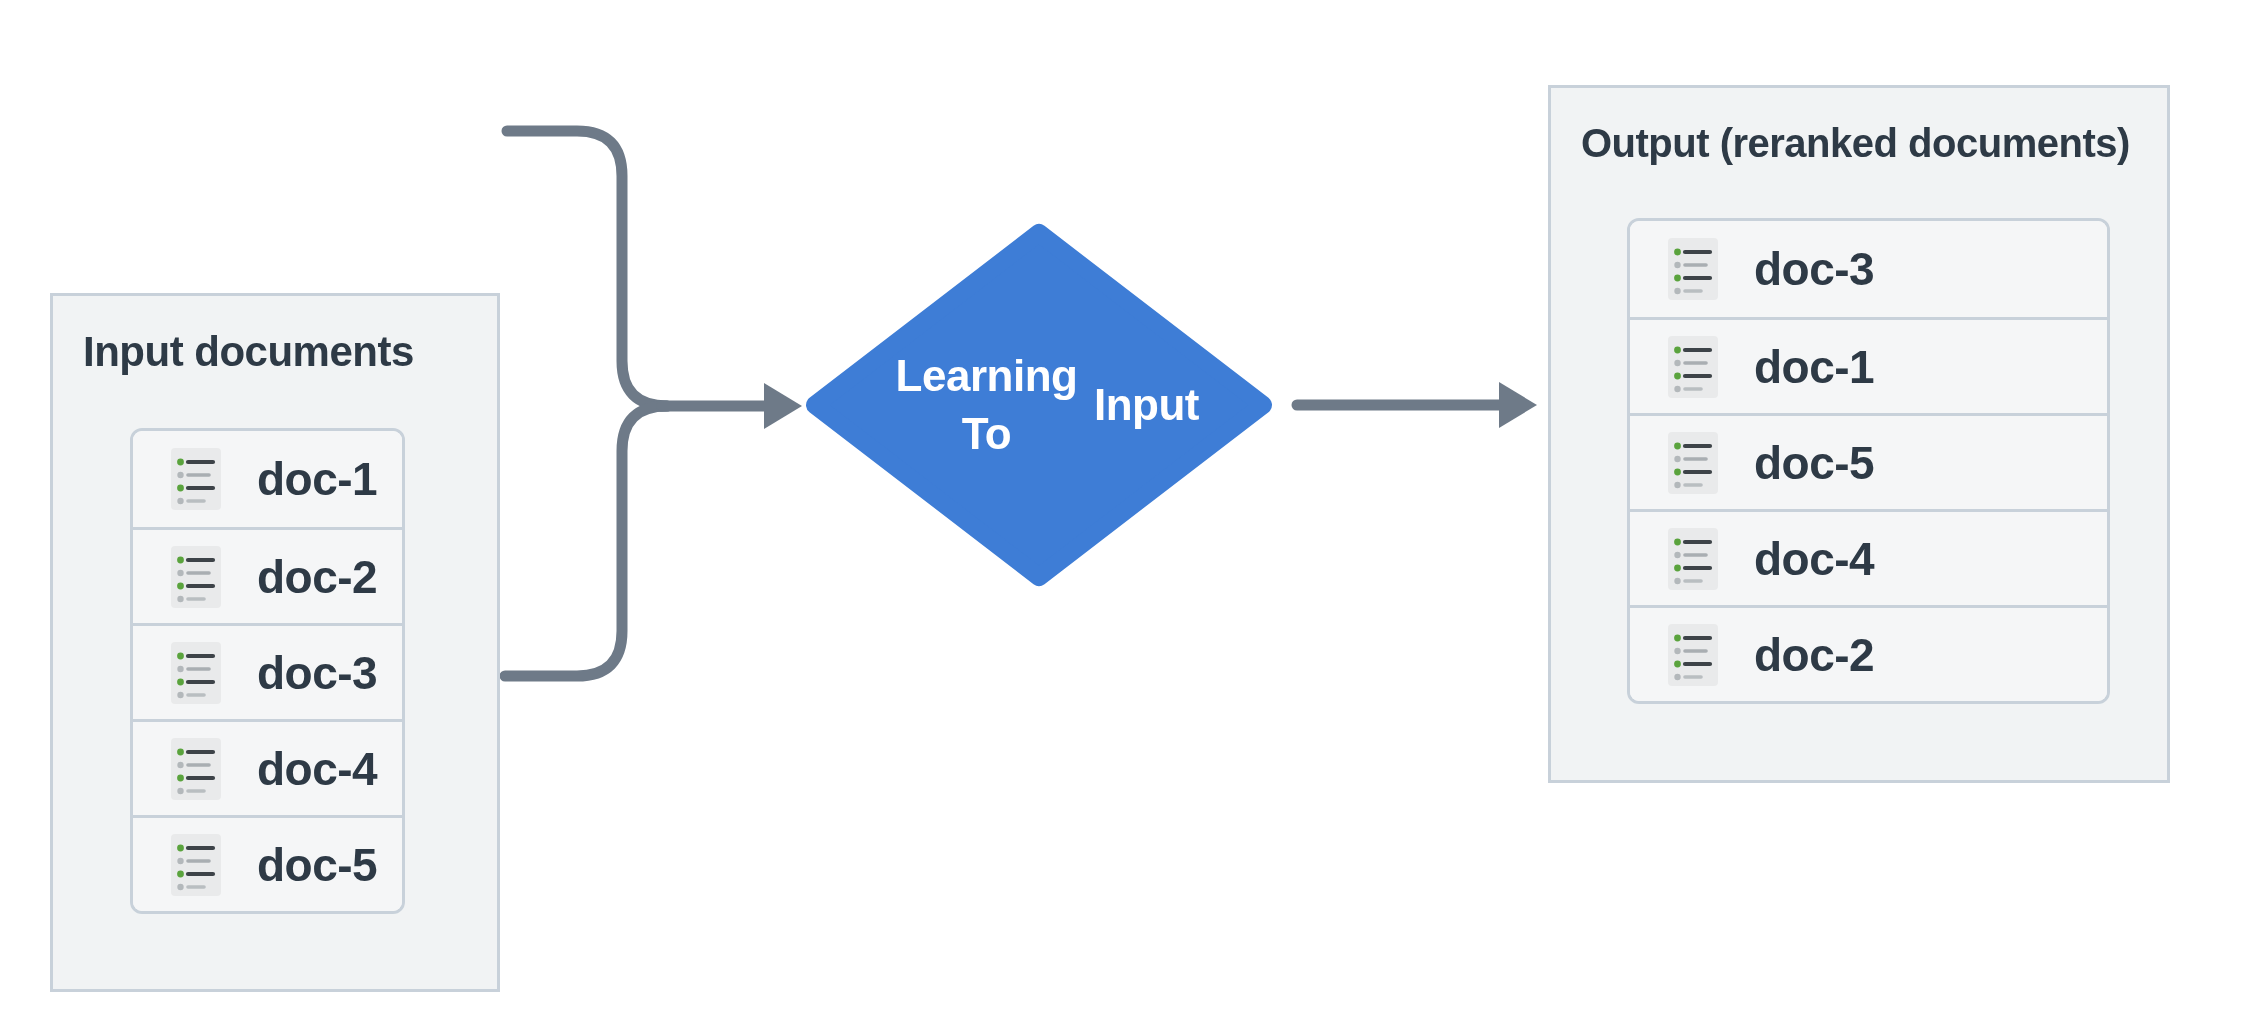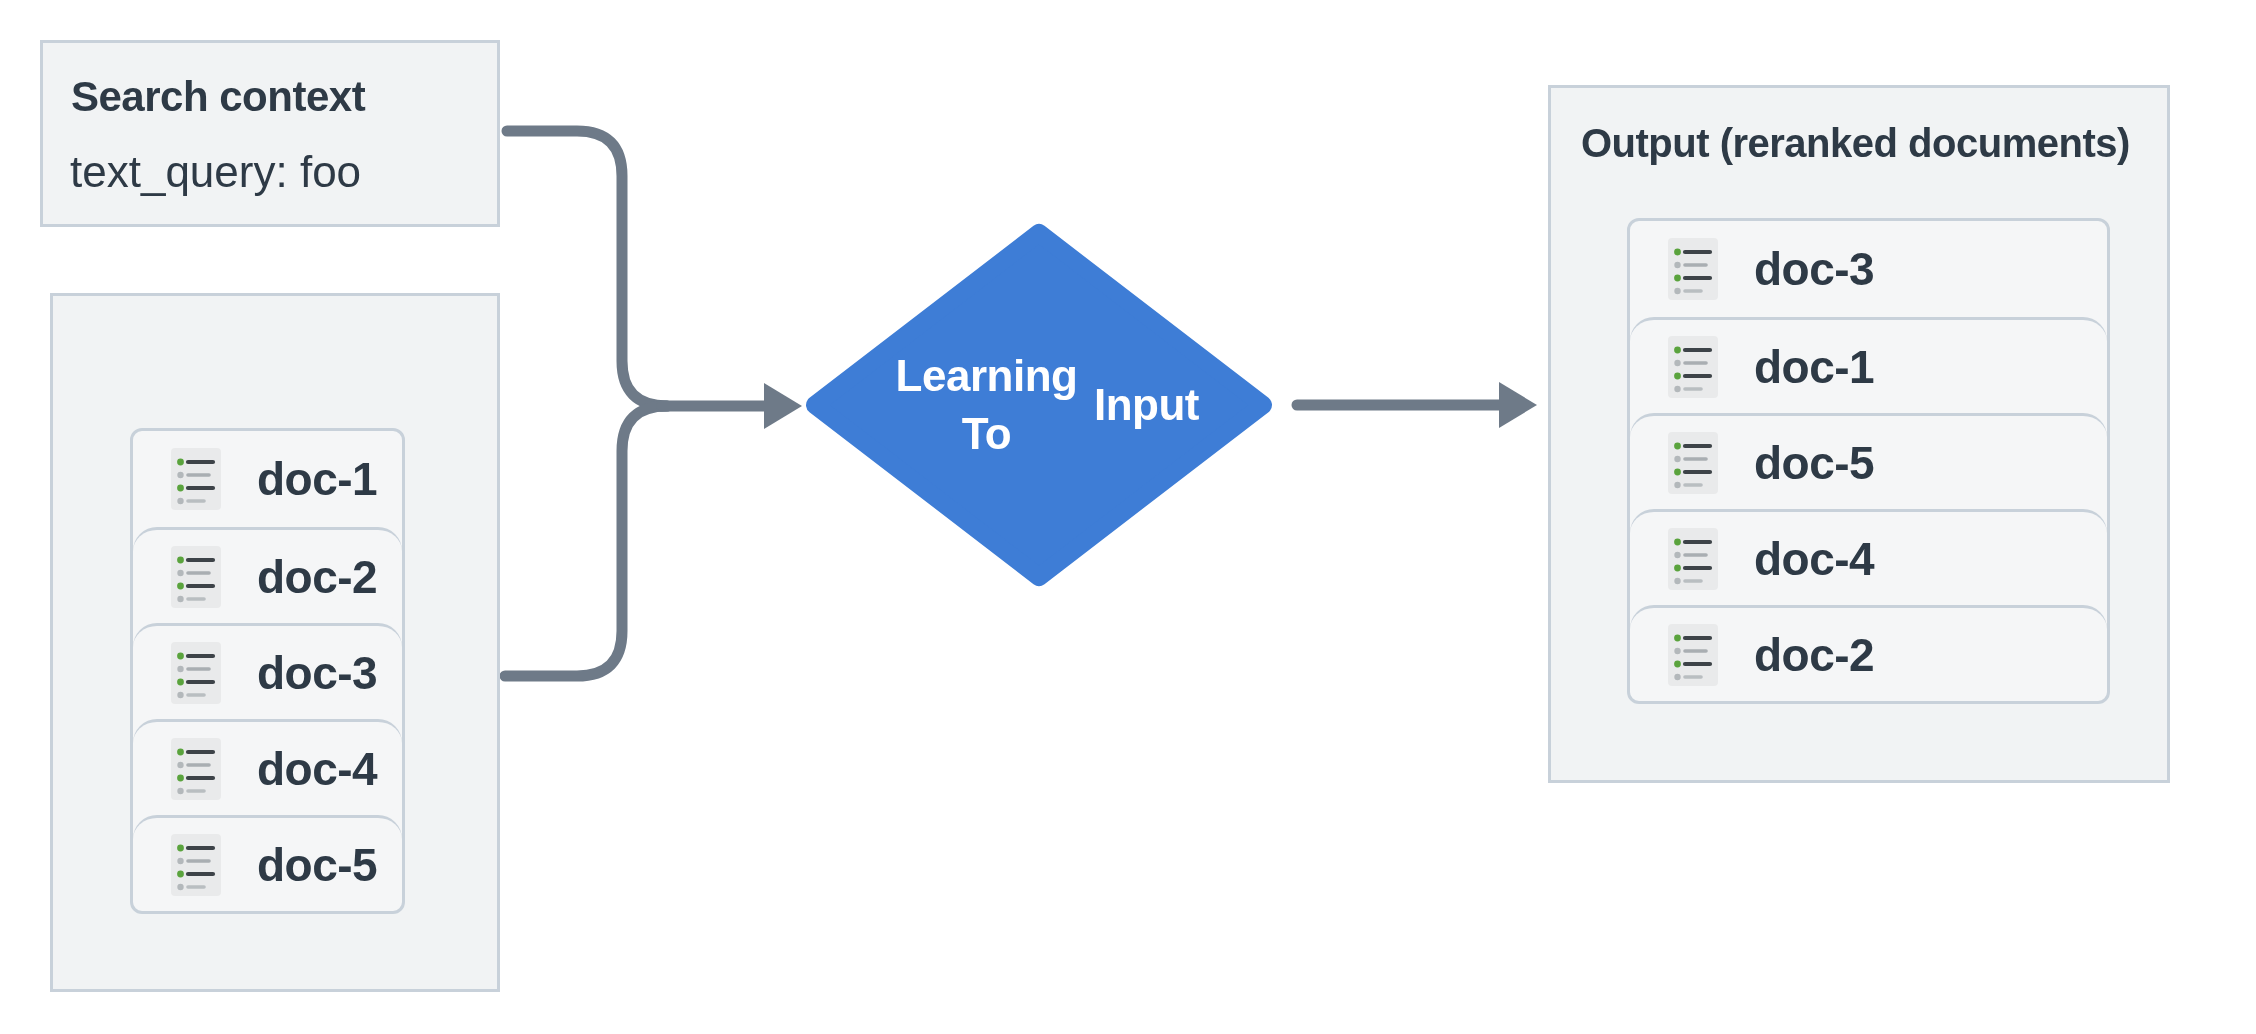--- a/index.html
+++ b/index.html
@@ -31,21 +31,21 @@
 
   .box-title{position:absolute;font-weight:700;font-size:42px;letter-spacing:-0.5px;white-space:nowrap;color:var(--text);}
   .search-title{left:28px;top:30px;}
   .search-body{position:absolute;left:27px;top:104px;font-size:44px;font-weight:400;white-space:nowrap;color:var(--text);}
   .input-title{left:30px;top:32px;}
   .output-title{left:30px;top:33px;font-size:40px;}
 
   .doc-list{position:absolute;background:var(--row-fill);border:3px solid var(--border);border-radius:12px;overflow:hidden;}
   .input-list{left:77px;top:132px;width:275px;}
   .output-list{left:76px;top:130px;width:483px;}
-  .doc-row{display:flex;align-items:center;height:96px;padding-left:38px;background:var(--row-fill);border-radius:24px;}
+  .doc-row{display:flex;align-items:center;height:96px;padding-left:38px;background:var(--row-fill);}
   .doc-row + .doc-row{border-top:3px solid var(--border);}
   .doc-icon{width:50px;height:62px;flex:0 0 50px;}
   .doc-label{margin-left:36px;font-size:46px;font-weight:700;letter-spacing:-0.5px;color:var(--text);}
 
   .diamond-label{position:absolute;left:879px;top:343px;width:320px;height:124px;
     display:flex;align-items:center;justify-content:center;
     font-size:44px;font-weight:700;line-height:58px;color:var(--diamond-text);text-align:center;letter-spacing:-0.5px;}
 </style>
 </head>
 <body>
@@ -57,26 +57,23 @@
       <path d="M507 131 H577 Q622 131 622 176 V361 Q622 406 667 406"></path>
       <path d="M505 676 H577 Q622 676 622 631 V451 Q622 406 667 406"></path>
       <path d="M662 406 H766"></path>
       <path d="M1297 405 H1500"></path>
     </g>
     <path fill="var(--connector)" d="M764 383 L802 406 L764 429 Z"></path>
     <path fill="var(--connector)" d="M1499 382 L1537 405 L1499 428 Z"></path>
     <polygon points="1039,233 1263,405 1039,577 815,405" fill="var(--diamond)" stroke="var(--diamond)" stroke-width="18" stroke-linejoin="round"></polygon>
   </svg>
 
-  <div class="node-box box-search">
-    <div class="box-title search-title">Search context</div>
-    <div class="search-body">text_query: foo</div>
-  </div>
 
   <div class="node-box box-input">
+    <div class="box-title input-title">Input documents</div>
     <div class="doc-list input-list">
         <div class="doc-row">
         <svg class="doc-icon" viewBox="0 0 50 62">
           <rect x="0" y="0" width="50" height="62" rx="4" fill="var(--icon-bg)"></rect>
           <circle cx="9.5" cy="14" r="3.4" fill="var(--icon-green)"></circle>
           <circle cx="9.5" cy="27" r="3.2" fill="var(--icon-gray)"></circle>
           <circle cx="9.5" cy="40" r="3.4" fill="var(--icon-green)"></circle>
           <circle cx="9.5" cy="53" r="3.2" fill="var(--icon-gray)"></circle>
           <line x1="17" y1="14" x2="42" y2="14" stroke="var(--icon-dark)" stroke-width="4.2" stroke-linecap="round"></line>
           <line x1="17" y1="27" x2="38" y2="27" stroke="var(--icon-mid)" stroke-width="3.6" stroke-linecap="round"></line>

